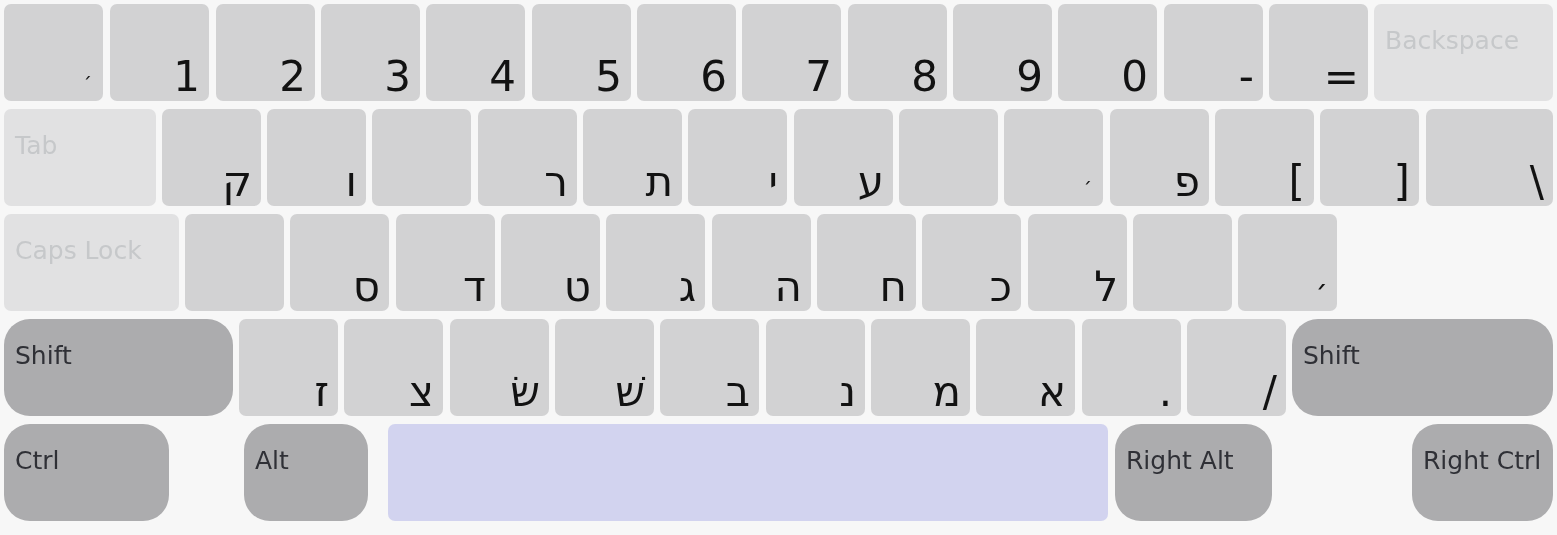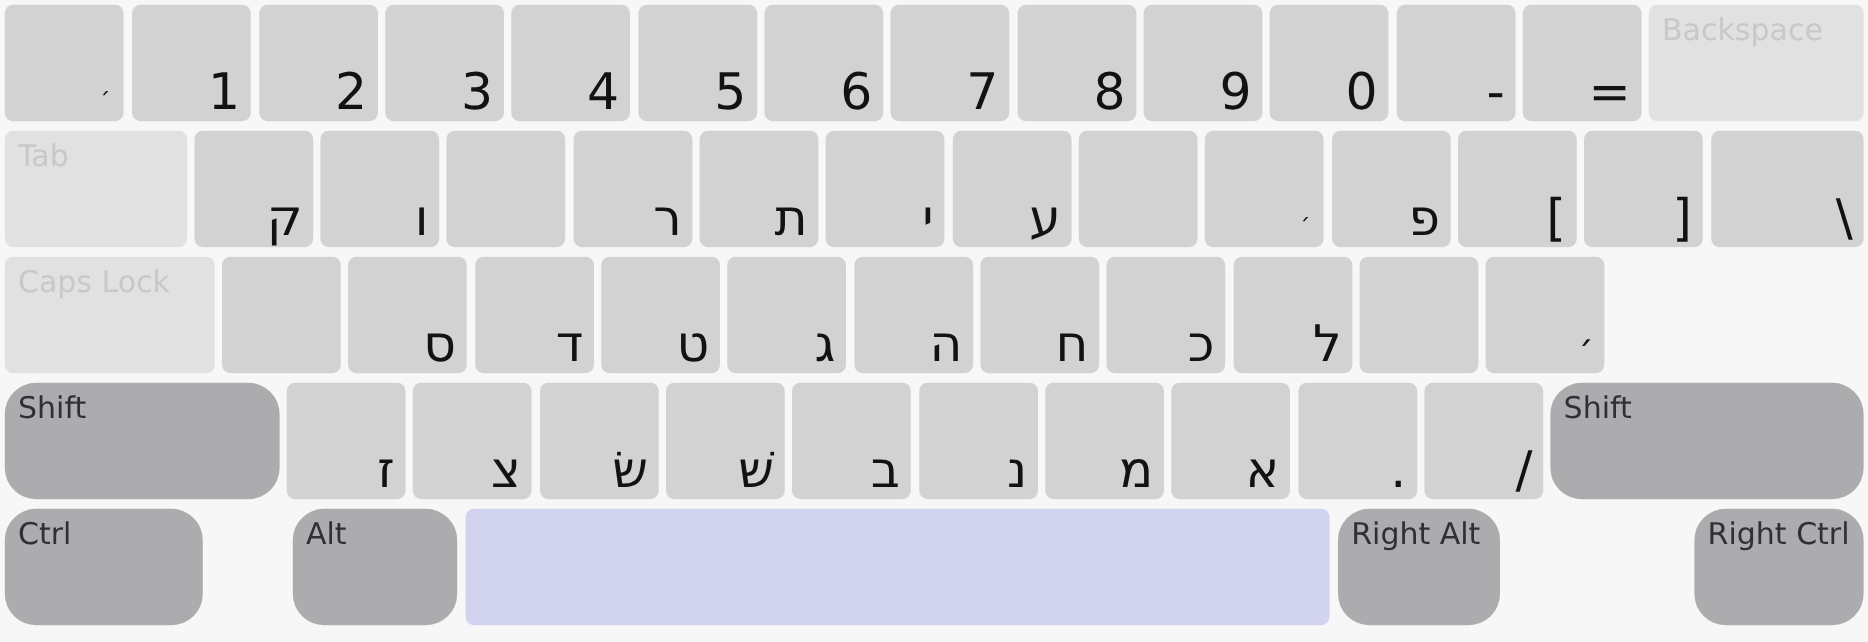--- a/index.html
+++ b/index.html
@@ -75,21 +75,21 @@
   }
   .glyph.ltr {
     direction: ltr;
     unicode-bidi: normal;
   }
 
   
   .namelabel {
     position: absolute;
     left: 11px;
-    top: 7px;
+    top: 23px;
     font-size: 25px;
     line-height: 1.1;
     color: #c6c8ca;
     white-space: nowrap;
   }
   .key.mod .namelabel {
     color: #2f3036;
   }
   .key.pale .namelabel {
     color: #c6c8ca;
@@ -252,24 +252,24 @@
         <span class="glyph ltr">/</span>
       </div>
       <div class="key mod" style="left: 1292px; width: 261px;">
         <span class="namelabel">Shift</span>
       </div>
     </div>
     <div class="kb-row" style="top: 420px;">
       <div class="key mod" style="left: 4px; width: 165px;">
         <span class="namelabel">Ctrl</span>
       </div>
-      <div class="key mod" style="left: 244px; width: 137px;">
+      <div class="key mod" style="left: 244px; width: 124px;">
         <span class="namelabel">Alt</span>
       </div>
       <div class="key space" style="left: 388px; width: 720px;"></div>
-      <div class="key mod" style="left: 1115px; width: 135px;">
+      <div class="key mod" style="left: 1115px; width: 157px;">
         <span class="namelabel">Right Alt</span>
       </div>
       <div class="key mod" style="left: 1412px; width: 141px;">
         <span class="namelabel">Right Ctrl</span>
       </div>
     </div>
   </div>
 
 </body></html>

